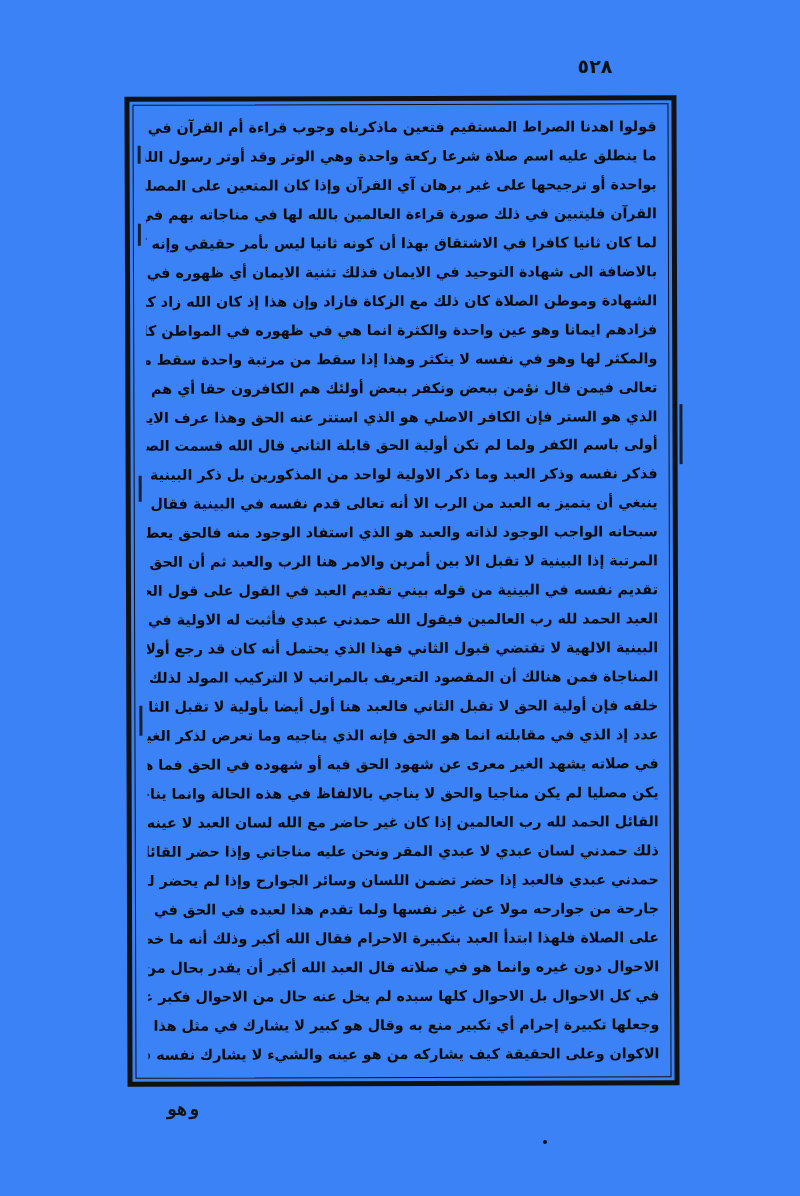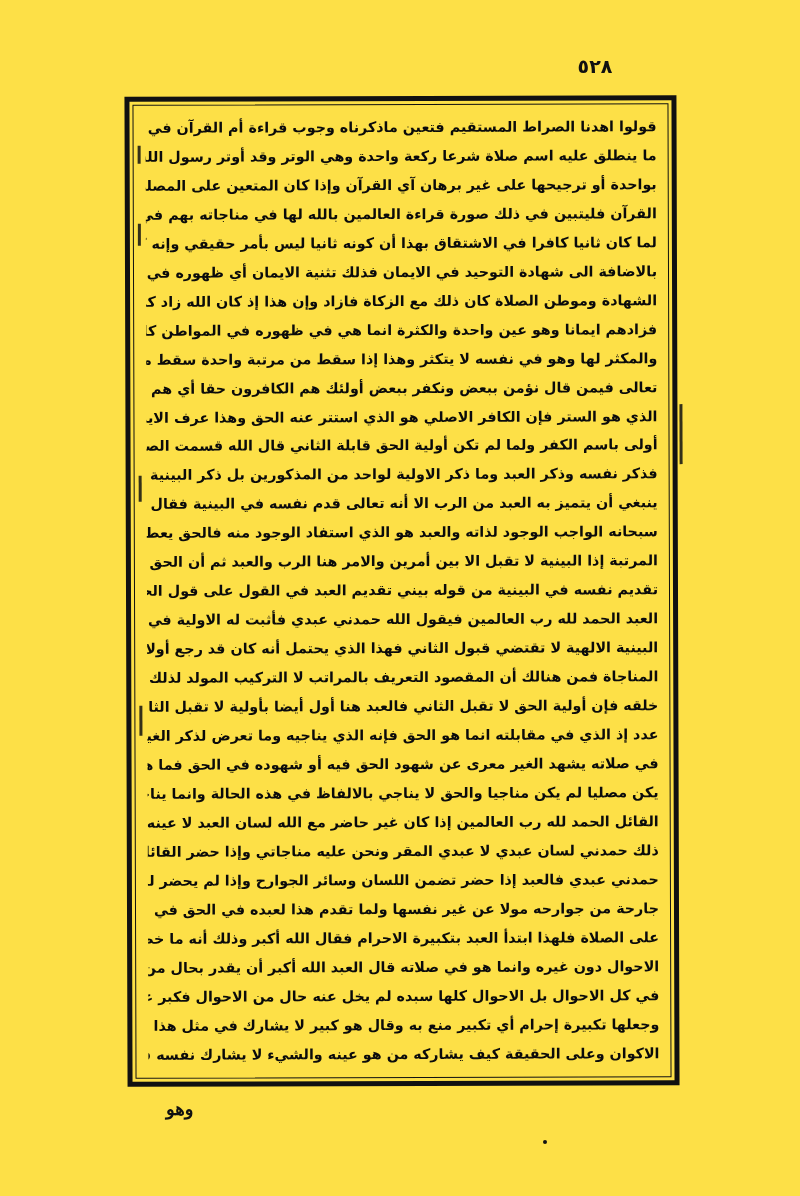--- a/index.html
+++ b/index.html
@@ -13,21 +13,21 @@
     font-family: "DejaVu Sans", sans-serif;
     overflow: hidden;
     position: relative;
   }
 
   #page {
     position: absolute;
     left: 0; top: 0;
     width: 800px;
     height: 1196px;
-    background: #fde047;
+    background: #3b82f6;
   }
 
   
   #folio {
     position: absolute;
     left: 560px;
     top: 55px;
     width: 70px;
     text-align: center;
     font-family: "DejaVu Sans", sans-serif;
@@ -103,21 +103,21 @@
     text-align: justify;
     text-align-last: justify;
     direction: rtl;
   }
 
   
   #catchword {
     position: absolute;
     left: 166px;
     top: 1098px;
-    font-family: Liberation Sans, sans-serif;
+    font-family: Liberation Mono, monospace;
     font-size: 18px;
     font-weight: bold;
     color: #111111;
     direction: rtl;
   }
 
   
   #stray-dot {
     position: absolute;
     left: 543px;

